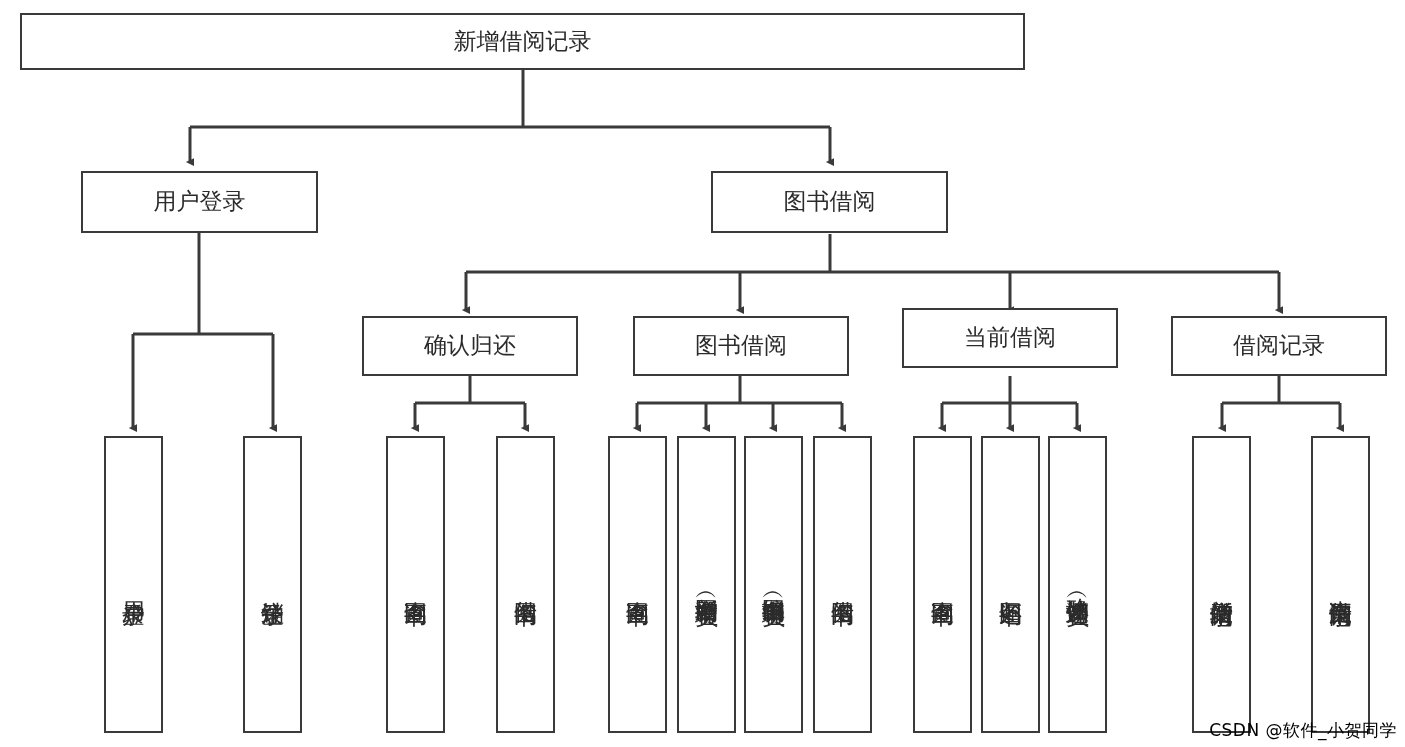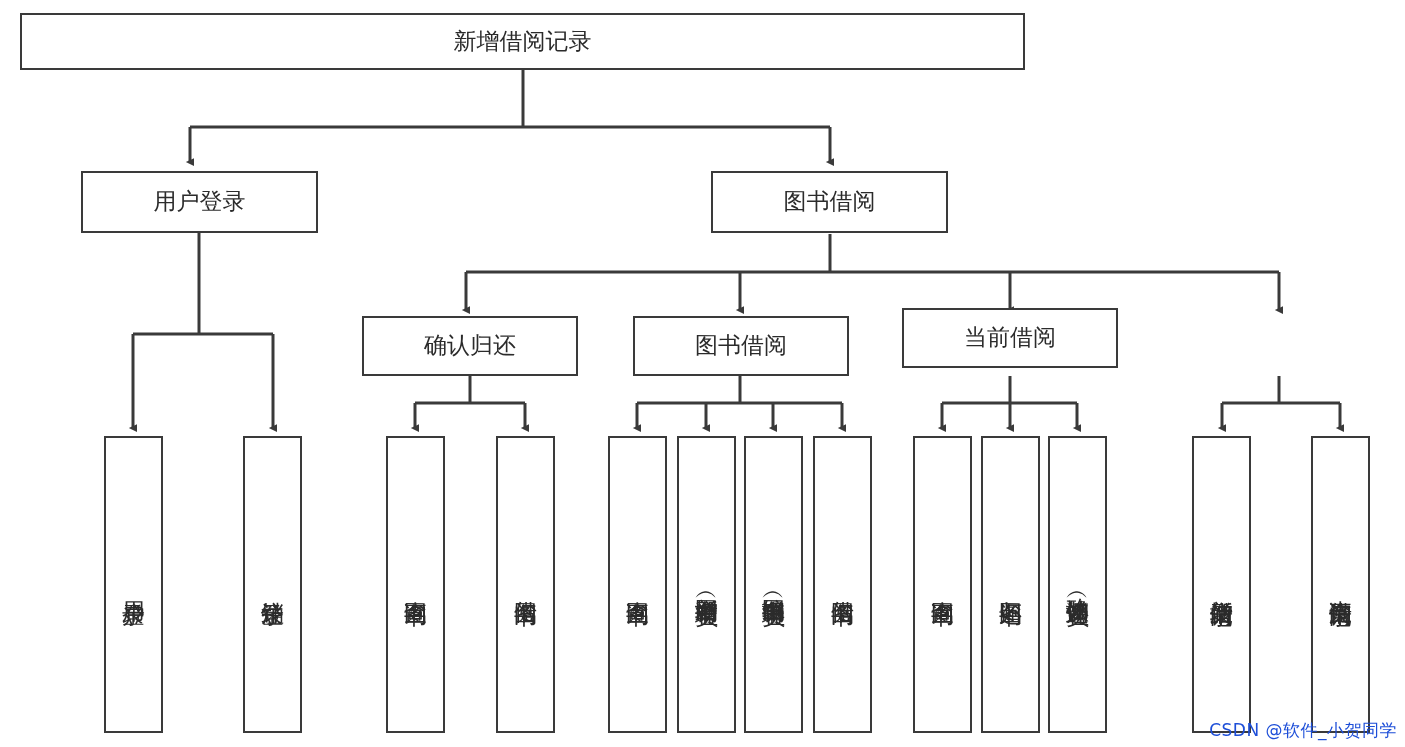--- a/index.html
+++ b/index.html
@@ -51,21 +51,21 @@
     top: 0;
     width: 1405px;
     height: 747px;
     pointer-events: none;
   }
   #watermark {
     position: absolute;
     right: 8px;
     bottom: 5px;
     font-size: 17px;
-    color: #1d4ed8;
+    color: #000000;
     letter-spacing: 0.5px;
     white-space: nowrap;
   }
 </style>
 </head>
 <body>
 
 <div id="canvas">
 
   <svg id="wires" viewBox="0 0 1405 747">
@@ -135,20 +135,23 @@
   </div>
 
   <div class="node horizontal" style="left:633px; top:316px; width:216px; height:60px;">
     <span class="label">图书借阅</span>
   </div>
 
   <div class="node horizontal" style="left:902px; top:308px; width:216px; height:60px;">
     <span class="label">当前借阅</span>
   </div>
 
+  <div class="node horizontal" style="left:1171px; top:316px; width:216px; height:60px;">
+    <span class="label">借阅记录</span>
+  </div>
 
   <div class="node vertical" style="left:104px; top:436px; width:59px; height:297px;">
     <span class="label">用户登录</span>
   </div>
 
   <div class="node vertical" style="left:243px; top:436px; width:59px; height:297px;">
     <span class="label">注销登录</span>
   </div>
 
   <div class="node vertical" style="left:386px; top:436px; width:59px; height:297px;">

